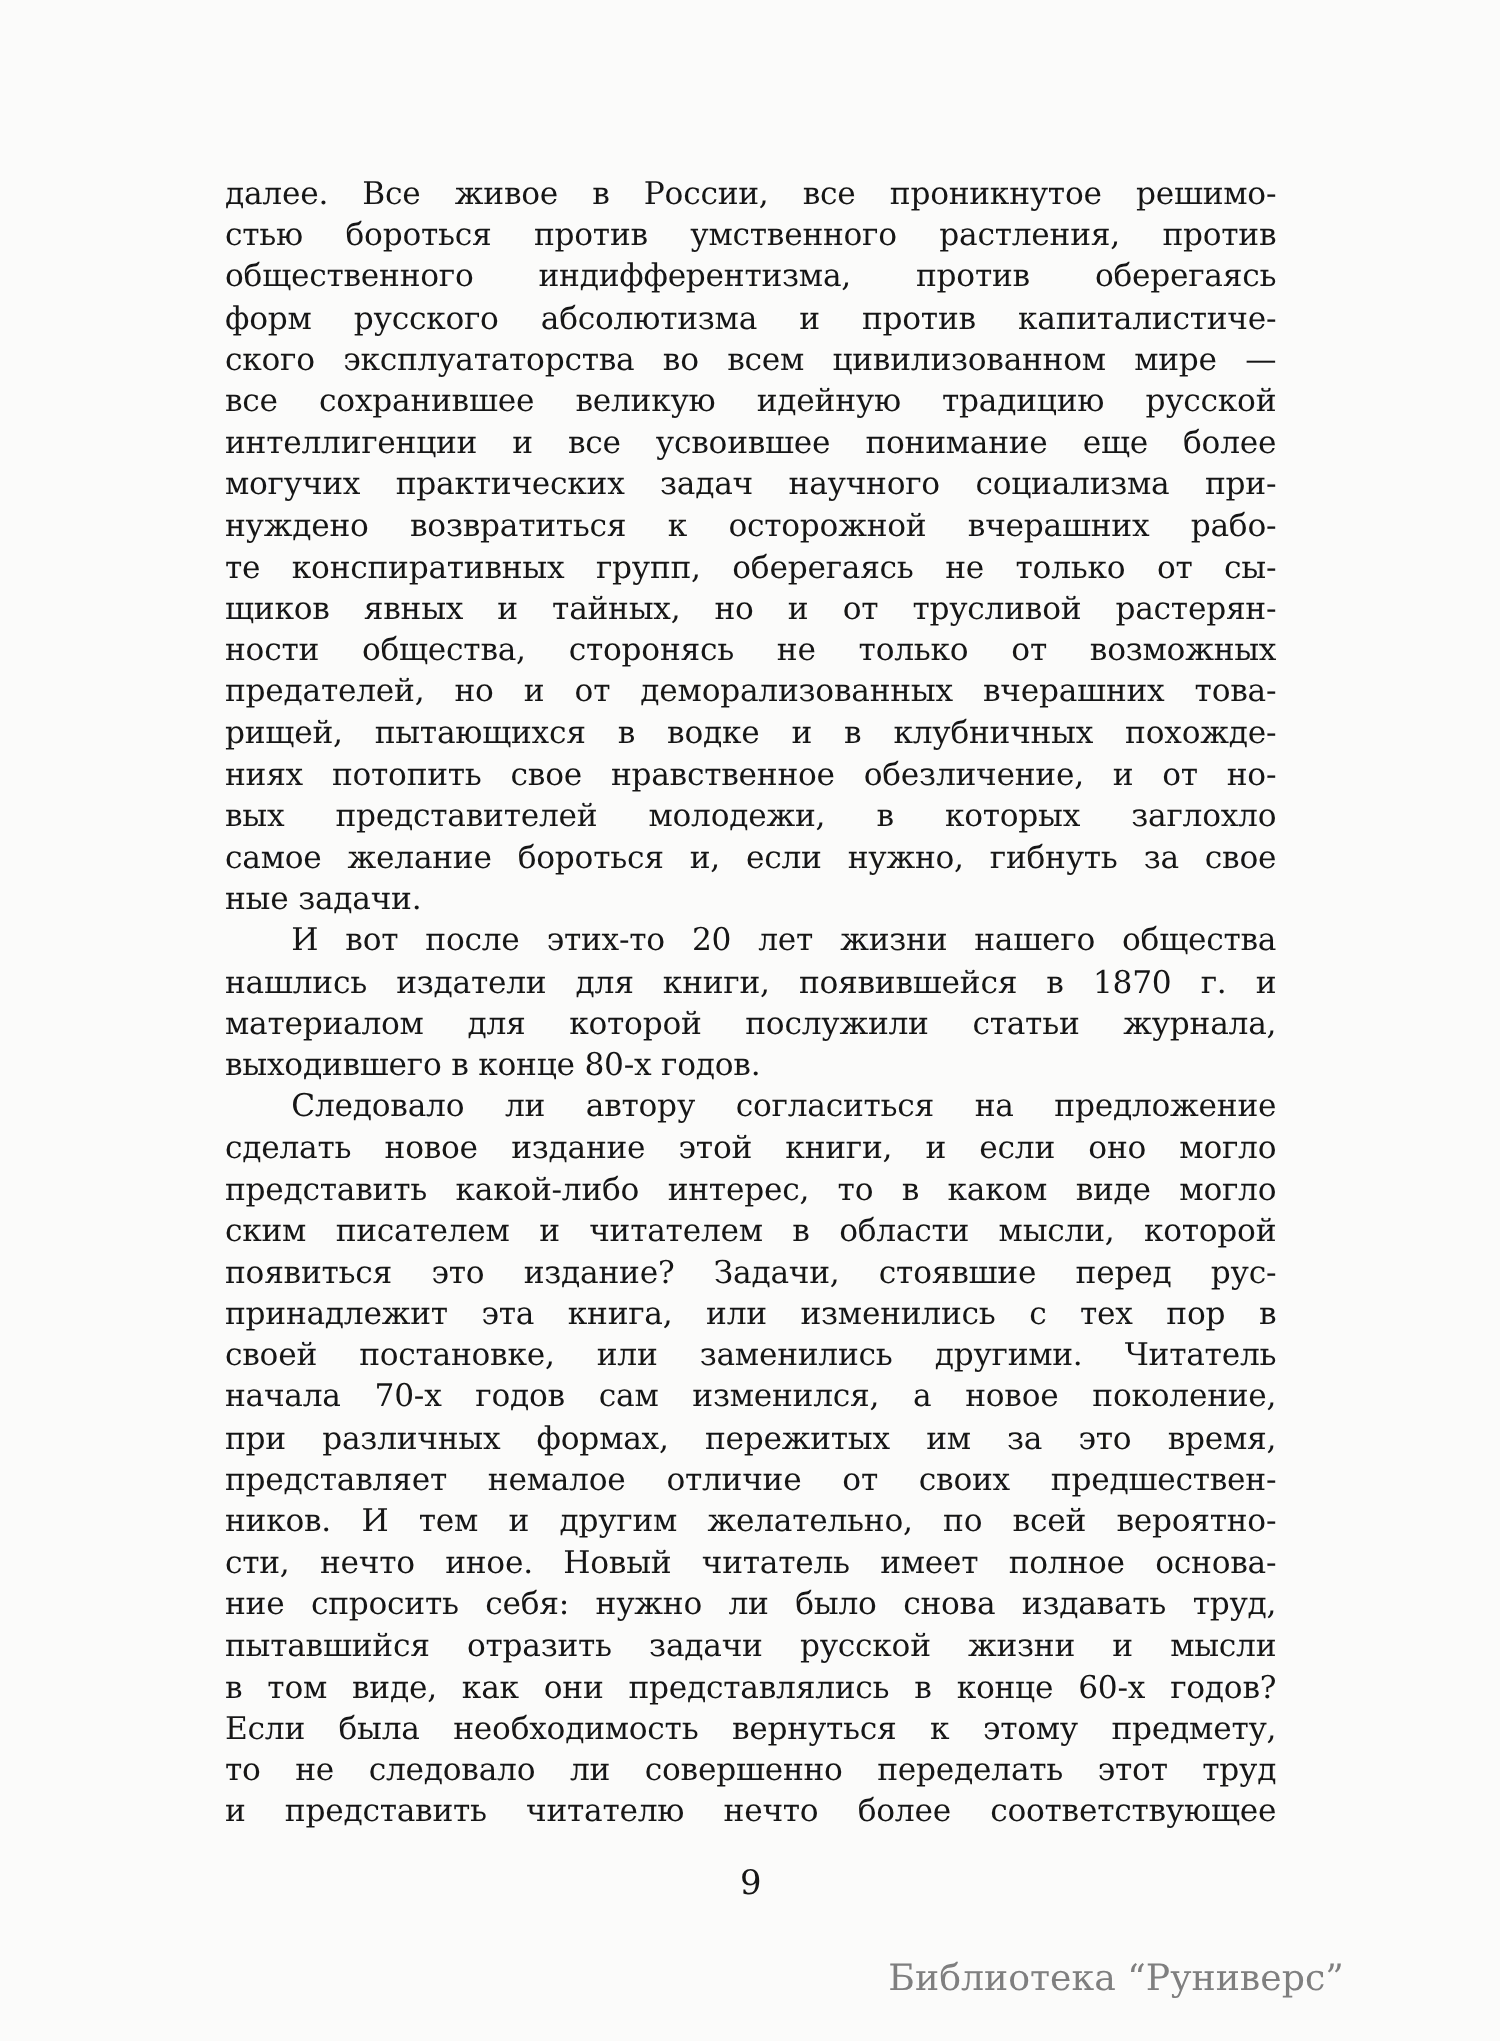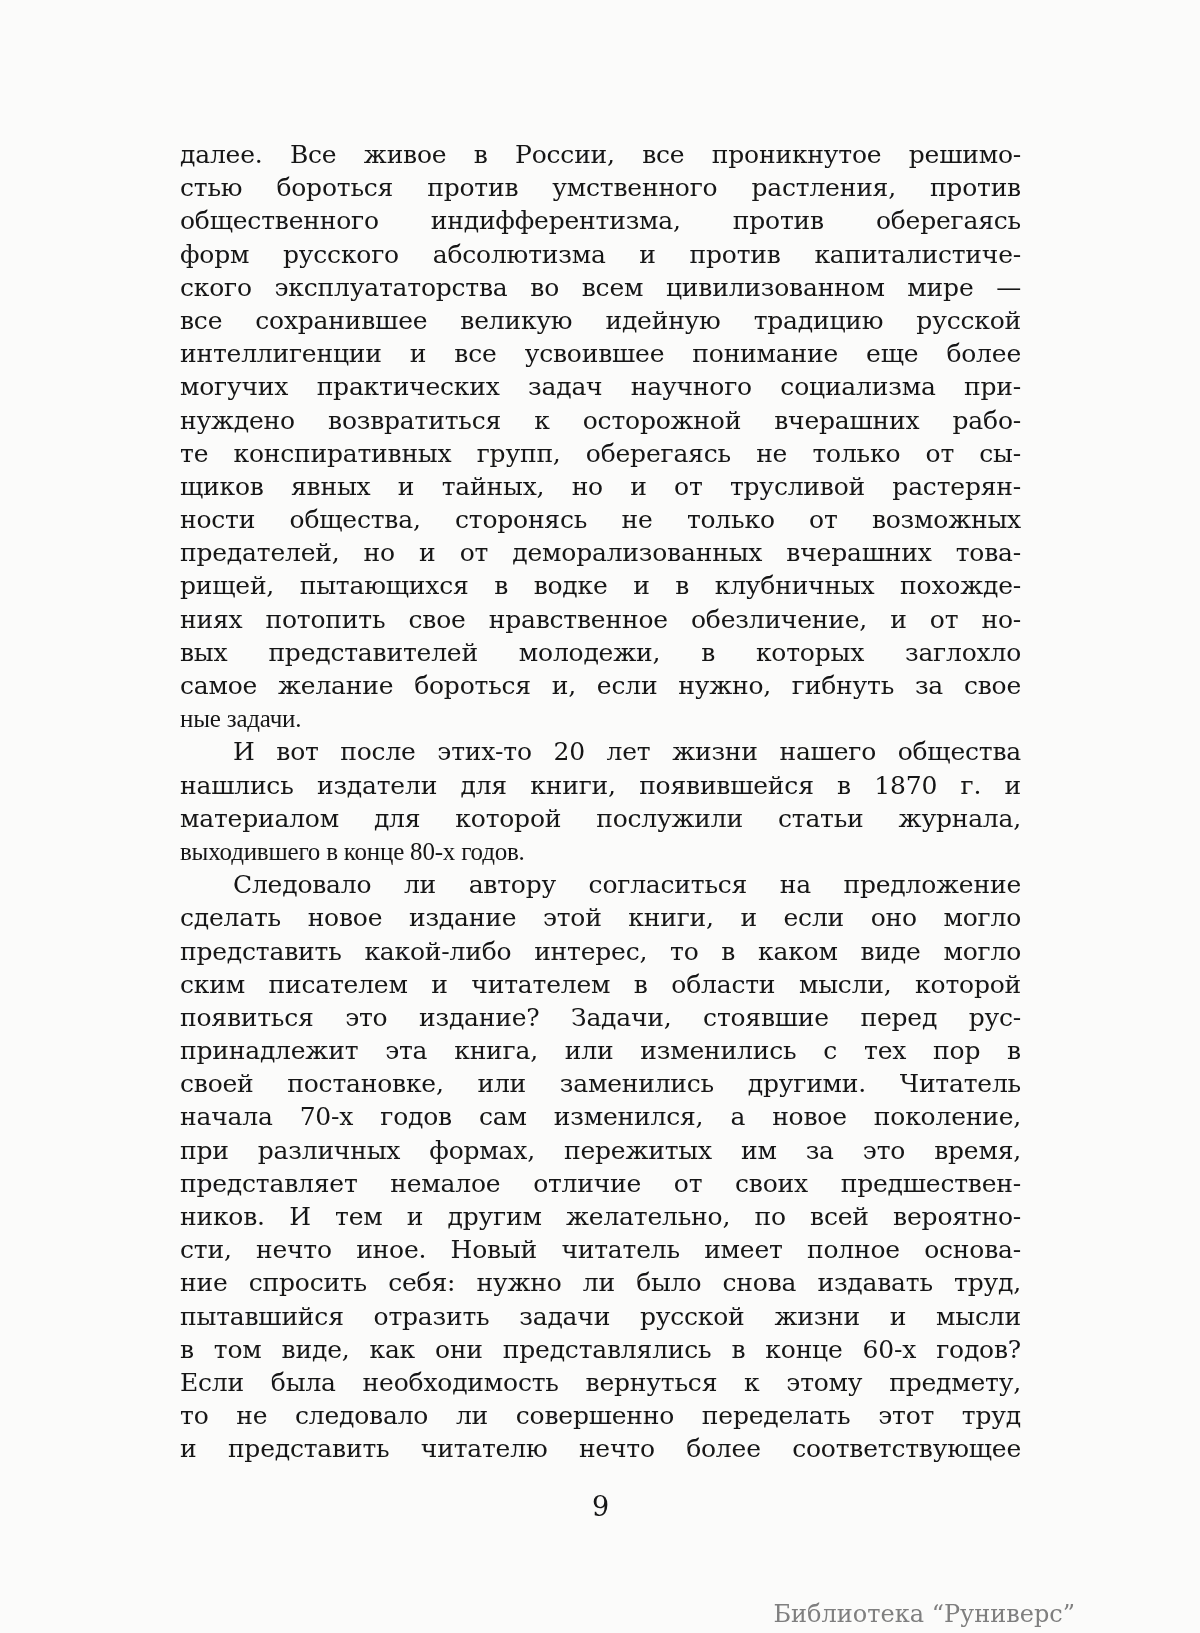--- a/index.html
+++ b/index.html
@@ -31,41 +31,39 @@
     text-align-last: justify;
     -moz-text-align-last: justify;
     white-space: normal;
   }
   .line.indent {
     padding-left: 53px;
   }
   .line.flush {
     text-align: center;
     text-align-last: left;
-    font-family: Liberation Serif, serif;
     -moz-text-align-last: left;
   }
   .page-number {
     position: absolute;
     left: 180px;
     top: 1490px;
     width: 841px;
     text-align: center;
     font-size: 27px;
     line-height: 33px;
   }
   .watermark {
     position: absolute;
     top: 1567px;
     right: 125px;
-    font-size: 24px;
+    font-size: 29px;
     line-height: 30px;
     color: var(--wm, #7f7f7f);
     font-family: "DejaVu Serif", "Liberation Serif", serif;
-    margin-top: 32px;
   }
 </style>
 </head>
 <body style="--paper: #fbfbfa; --ink: #161616; --wm: #7f7f7f;">
 
 <main class="text-block">
     <div class="line">далее. Все живое в России, все проникнутое решимо-</div>
     <div class="line">стью бороться против умственного растления, против</div>
     <div class="line">общественного индифферентизма, против оберегаясь</div>
     <div class="line">форм русского абсолютизма и против капиталистиче-</div>

